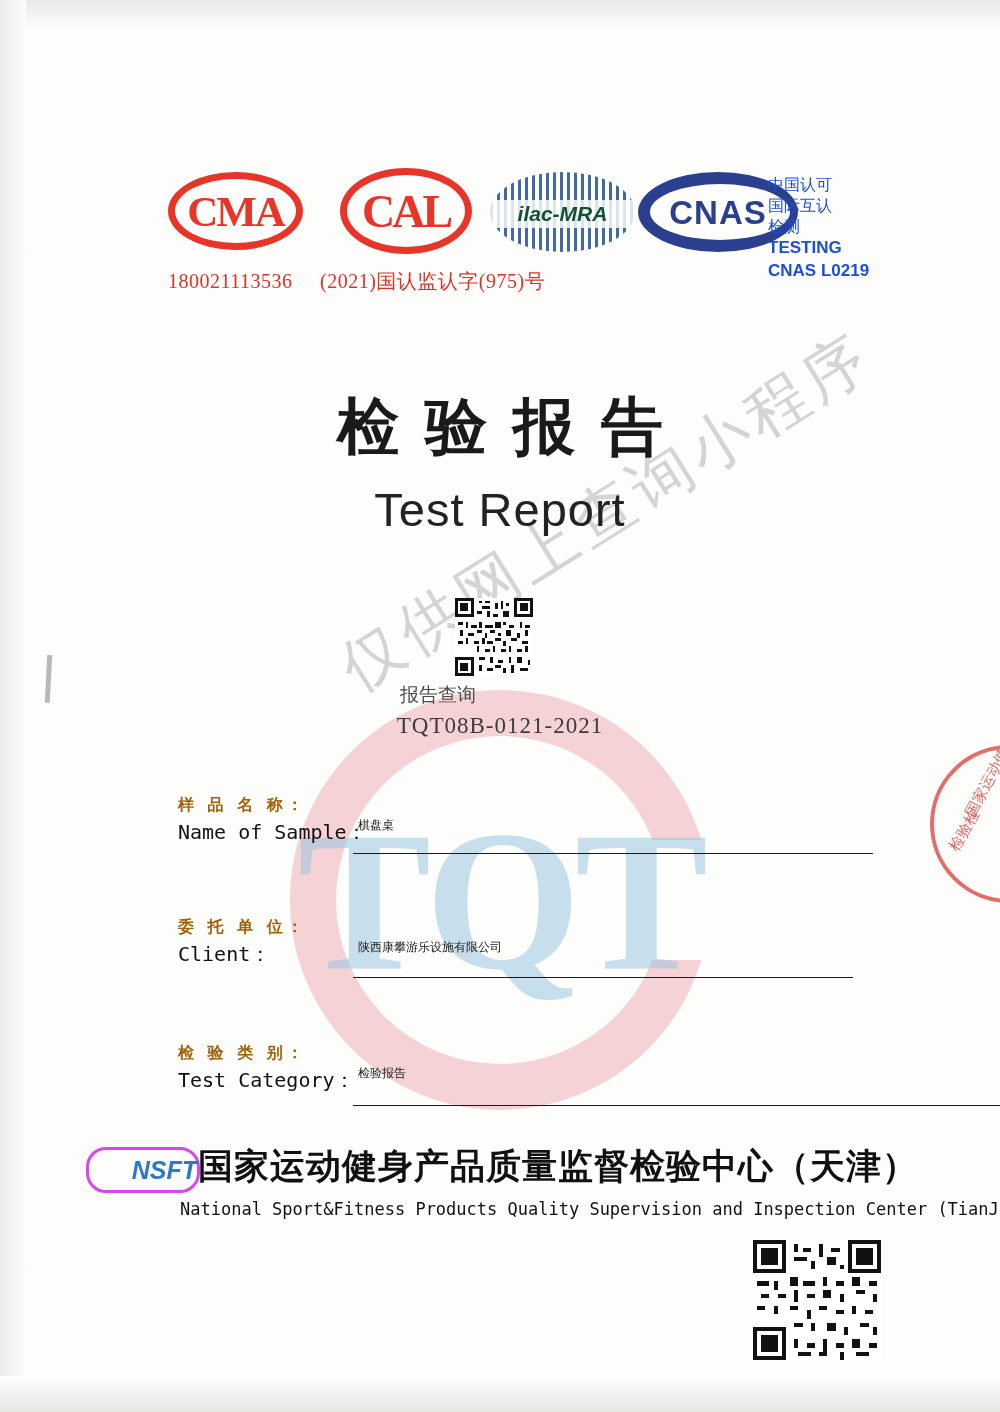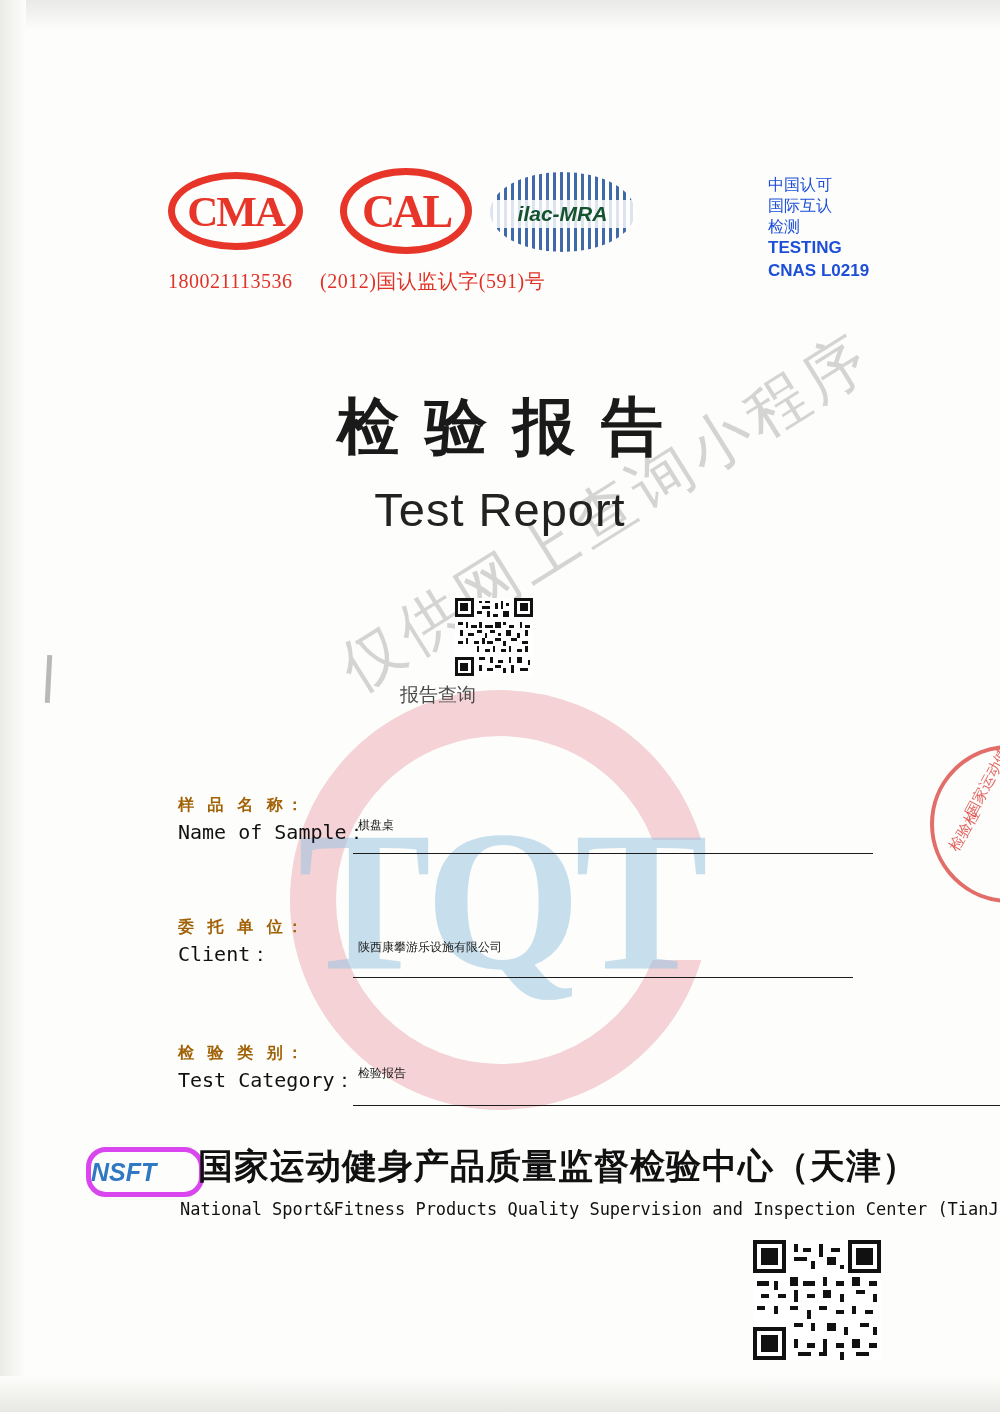--- a/index.html
+++ b/index.html
@@ -302,23 +302,23 @@
   
   .footer {
     position: absolute;
     left: 86px; top: 1143px;
     width: 830px;
   }
   .nsft-logo {
     position: absolute;
     left: 0; top: 4px;
     width: 108px; height: 40px;
-    border: 5px solid #d946ef;
+    border: 3px solid #d946ef;
     border-radius: 20px;
-    display: flex; align-items: center; justify-content: flex-start;
+    display: flex; align-items: center; justify-content: flex-end;
     color: #2f78c4;
     font-weight: bold;
     font-style: italic;
     font-size: 25px;
     letter-spacing: 0px;
   }
   .footer-cn {
     position: absolute;
     left: 112px; top: 0;
     font-family: "DejaVu Sans", sans-serif;
@@ -380,33 +380,38 @@
     <div class="cal">
       <div class="ring"></div>
       <div class="txt">CAL</div>
     </div>
 
     <div class="ilac">
       <div class="bars"></div>
       <div class="label">ilac-MRA</div>
     </div>
 
+    <div class="cnas">
+      <div class="swoosh"></div>
+      <div class="cut"></div>
+      <div class="txt">CNAS</div>
+    </div>
 
     <div class="cnas-text">
       <div class="cn">中国认可</div>
       <div class="cn">国际互认</div>
       <div class="cn">检测</div>
       <div class="en">TESTING</div>
       <div class="en">CNAS L0219</div>
     </div>
   </div>
 
   <div class="cert-codes">
     <span class="code1">180021113536</span>
-    <span class="code2">(2012)国认监认字(591)号</span>
+    <span class="code2">(2021)国认监认字(975)号</span>
   </div>
 
   <div class="tqt-watermark">
     <div class="ring"></div>
     <div class="notch"></div>
     <div class="letters">TQT</div>
   </div>
   <div class="diag-watermark">仅供网上查询小程序</div>
 
   <div class="title-cn">检验报告</div>
@@ -486,20 +491,21 @@
           <rect x="12" y="26" width="2" height="1"></rect>
         <rect x="15" y="25" width="2" height="1"></rect>
           <rect x="18" y="26" width="1" height="2"></rect>
         <rect x="21" y="25" width="1" height="3"></rect>
           <rect x="24" y="26" width="3" height="1"></rect>
       </g>
     </svg>
   </div>
 
   <div class="verify-label">报告查询</div>
+  <div class="report-no">TQT08B-0121-2021</div>
 
   <div class="field" id="field-sample">
     <div class="labels">
       <div class="lab-cn">样 品 名 称：</div>
       <div class="lab-en">Name of Sample：</div>
     </div>
     <div class="value">棋盘桌</div>
     <div class="rule"></div>
   </div>
 

